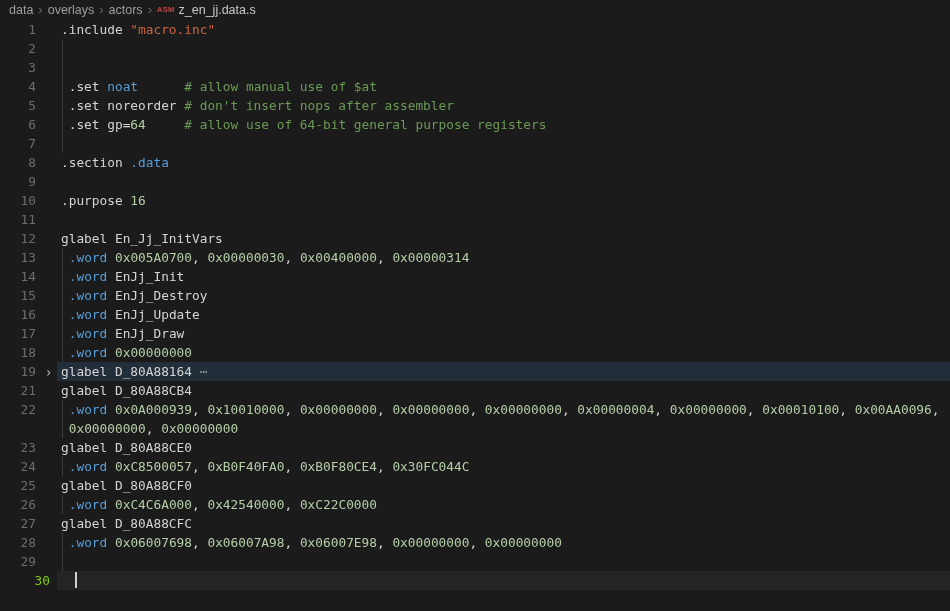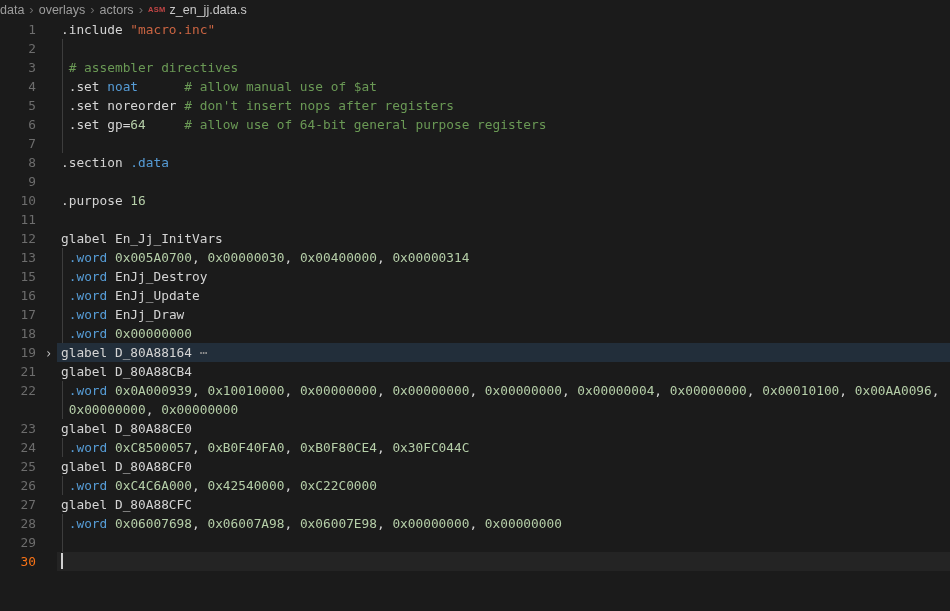--- a/index.html
+++ b/index.html
@@ -4,21 +4,21 @@
 <style>
   html,body{margin:0;padding:0;}
   body{
     width:950px;height:611px;overflow:hidden;
     background:var(--bg,#1b1b1b);
     font-family:"Liberation Sans",sans-serif;
   }
   
   .breadcrumbs{
     height:20px;display:flex;align-items:center;
-    font-size:12.5px;color:#9d9d9d;
+    padding-left:9px;font-size:12.5px;color:#9d9d9d;
     background:var(--bg,#1b1b1b);
     user-select:none;
   }
   .crumb{color:#9d9d9d;cursor:pointer;}
   .crumb-sep{color:#6b6b6b;font-size:13px;margin:0 5px;transform:translateY(-1px);}
   .file-icon{
     color:var(--asm-red,#c14545);font-size:7.5px;font-weight:bold;
     letter-spacing:.3px;margin-right:4px;transform:translateY(-1px);
   }
   .crumb-file{color:#c9c9c9;display:flex;align-items:center;cursor:pointer;justify-content:center;}
@@ -33,21 +33,21 @@
   }
   .row .band{
     position:absolute;left:57px;right:0;top:0;bottom:0;z-index:0;
   }
   .row.hl .band{background:var(--hl,#222e3a);}
   .row.active .band{background:rgba(255,255,255,0.045);}
   .gutter{
     width:36px;flex:0 0 36px;text-align:right;z-index:1;
     color:#6d6d6d;user-select:none;
   }
-  .row.active .gutter{color:#f97316;}
+  .row.active .gutter{color:#84cc16;padding-left:14px;}
   .foldzone{
     width:25px;flex:0 0 25px;z-index:1;color:#c5c5c5;
     padding-left:0;text-align:center;user-select:none;
   }
   .foldzone .chev{display:inline-block;transform:scaleY(1.15);font-size:12px;}
   .codetext{
     position:relative;flex:1;margin:0;z-index:1;
     font:inherit;white-space:pre;color:#d4d4d4;
   }
   .guide{position:absolute;left:1px;top:0;bottom:0;width:1px;background:#3d3d3d;}
@@ -72,31 +72,32 @@
   <span class="crumb-sep">›</span>
   <span class="crumb-file">
     <span class="file-icon">ASM</span>
     <span>z_en_jj.data.s</span>
   </span>
 </div>
 
 <div class="editor" id="editor">
     <div class="row"><div class="band"></div><div class="gutter">1</div><div class="foldzone"></div><pre class="codetext"><span class="fg">.include </span><span class="str">"macro.inc"</span></pre></div>
     <div class="row"><div class="band"></div><div class="gutter">2</div><div class="foldzone"></div><pre class="codetext"><span class="guide"></span></pre></div>
-    <div class="row"><div class="band"></div><div class="gutter">3</div><div class="foldzone"></div><pre class="codetext"><span class="guide"></span><span class="com"> # assembler directives</span></pre></div>
+    <div class="row"><div class="band"></div><div class="gutter">3</div><div class="foldzone"></div><pre class="codetext"><span class="guide"></span></pre></div>
     <div class="row"><div class="band"></div><div class="gutter">4</div><div class="foldzone"></div><pre class="codetext"><span class="guide"></span><span class="fg"> .set </span><span class="kw">noat</span><span class="fg">      </span><span class="com"># allow manual use of $at</span></pre></div>
-    <div class="row"><div class="band"></div><div class="gutter">5</div><div class="foldzone"></div><pre class="codetext"><span class="guide"></span><span class="fg"> .set noreorder </span><span class="com"># don't insert nops after registers</span></pre></div>
+    <div class="row"><div class="band"></div><div class="gutter">5</div><div class="foldzone"></div><pre class="codetext"><span class="guide"></span><span class="fg"> .set noreorder </span><span class="com"># don't insert nops after assembler</span></pre></div>
     <div class="row"><div class="band"></div><div class="gutter">6</div><div class="foldzone"></div><pre class="codetext"><span class="guide"></span><span class="fg"> .set gp=</span><span class="num">64</span><span class="fg">     </span><span class="com"># allow use of 64-bit general purpose registers</span></pre></div>
     <div class="row"><div class="band"></div><div class="gutter">7</div><div class="foldzone"></div><pre class="codetext"><span class="guide"></span></pre></div>
     <div class="row"><div class="band"></div><div class="gutter">8</div><div class="foldzone"></div><pre class="codetext"><span class="fg">.section </span><span class="kw">.data</span></pre></div>
     <div class="row"><div class="band"></div><div class="gutter">9</div><div class="foldzone"></div><pre class="codetext"></pre></div>
     <div class="row"><div class="band"></div><div class="gutter">10</div><div class="foldzone"></div><pre class="codetext"><span class="fg">.purpose </span><span class="num">16</span></pre></div>
     <div class="row"><div class="band"></div><div class="gutter">11</div><div class="foldzone"></div><pre class="codetext"></pre></div>
     <div class="row"><div class="band"></div><div class="gutter">12</div><div class="foldzone"></div><pre class="codetext"><span class="fg">glabel En_Jj_InitVars</span></pre></div>
     <div class="row"><div class="band"></div><div class="gutter">13</div><div class="foldzone"></div><pre class="codetext"><span class="guide"></span><span class="fg"> </span><span class="kw">.word</span><span class="fg"> </span><span class="num">0x005A0700</span><span class="fg">, </span><span class="num">0x00000030</span><span class="fg">, </span><span class="num">0x00400000</span><span class="fg">, </span><span class="num">0x00000314</span></pre></div>
+    <div class="row"><div class="band"></div><div class="gutter">14</div><div class="foldzone"></div><pre class="codetext"><span class="guide"></span><span class="fg"> </span><span class="kw">.word</span><span class="fg"> EnJj_Init</span></pre></div>
     <div class="row"><div class="band"></div><div class="gutter">15</div><div class="foldzone"></div><pre class="codetext"><span class="guide"></span><span class="fg"> </span><span class="kw">.word</span><span class="fg"> EnJj_Destroy</span></pre></div>
     <div class="row"><div class="band"></div><div class="gutter">16</div><div class="foldzone"></div><pre class="codetext"><span class="guide"></span><span class="fg"> </span><span class="kw">.word</span><span class="fg"> EnJj_Update</span></pre></div>
     <div class="row"><div class="band"></div><div class="gutter">17</div><div class="foldzone"></div><pre class="codetext"><span class="guide"></span><span class="fg"> </span><span class="kw">.word</span><span class="fg"> EnJj_Draw</span></pre></div>
     <div class="row"><div class="band"></div><div class="gutter">18</div><div class="foldzone"></div><pre class="codetext"><span class="guide"></span><span class="fg"> </span><span class="kw">.word</span><span class="fg"> </span><span class="num">0x00000000</span></pre></div>
     <div class="row hl"><div class="band"></div><div class="gutter">19</div><div class="foldzone"><span class="chev">›</span></div><pre class="codetext"><span class="fg">glabel D_80A88164</span><span class="dots"> ⋯</span></pre></div>
     <div class="row"><div class="band"></div><div class="gutter">21</div><div class="foldzone"></div><pre class="codetext"><span class="fg">glabel D_80A88CB4</span></pre></div>
     <div class="row"><div class="band"></div><div class="gutter">22</div><div class="foldzone"></div><pre class="codetext"><span class="guide"></span><span class="fg"> </span><span class="kw">.word</span><span class="fg"> </span><span class="num">0x0A000939</span><span class="fg">, </span><span class="num">0x10010000</span><span class="fg">, </span><span class="num">0x00000000</span><span class="fg">, </span><span class="num">0x00000000</span><span class="fg">, </span><span class="num">0x00000000</span><span class="fg">, </span><span class="num">0x00000004</span><span class="fg">, </span><span class="num">0x00000000</span><span class="fg">, </span><span class="num">0x00010100</span><span class="fg">, </span><span class="num">0x00AA0096</span><span class="fg">,</span></pre></div>
     <div class="row"><div class="band"></div><div class="gutter"></div><div class="foldzone"></div><pre class="codetext"><span class="guide"></span><span class="fg"> </span><span class="num">0x00000000</span><span class="fg">, </span><span class="num">0x00000000</span></pre></div>
     <div class="row"><div class="band"></div><div class="gutter">23</div><div class="foldzone"></div><pre class="codetext"><span class="fg">glabel D_80A88CE0</span></pre></div>
     <div class="row"><div class="band"></div><div class="gutter">24</div><div class="foldzone"></div><pre class="codetext"><span class="guide"></span><span class="fg"> </span><span class="kw">.word</span><span class="fg"> </span><span class="num">0xC8500057</span><span class="fg">, </span><span class="num">0xB0F40FA0</span><span class="fg">, </span><span class="num">0xB0F80CE4</span><span class="fg">, </span><span class="num">0x30FC044C</span></pre></div>

